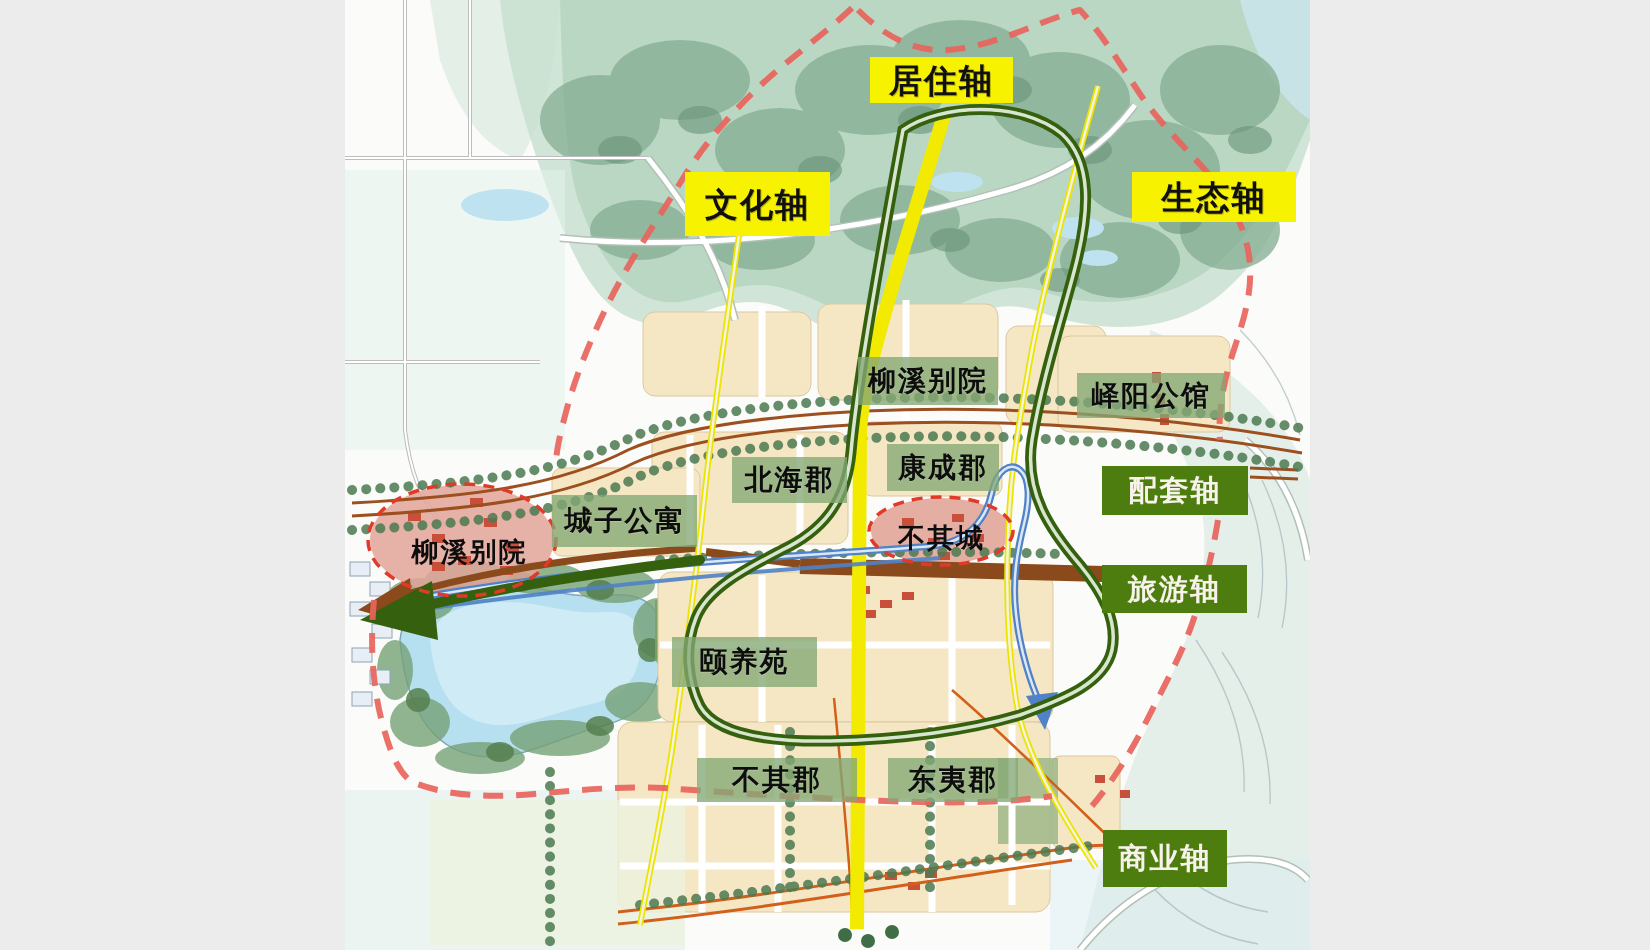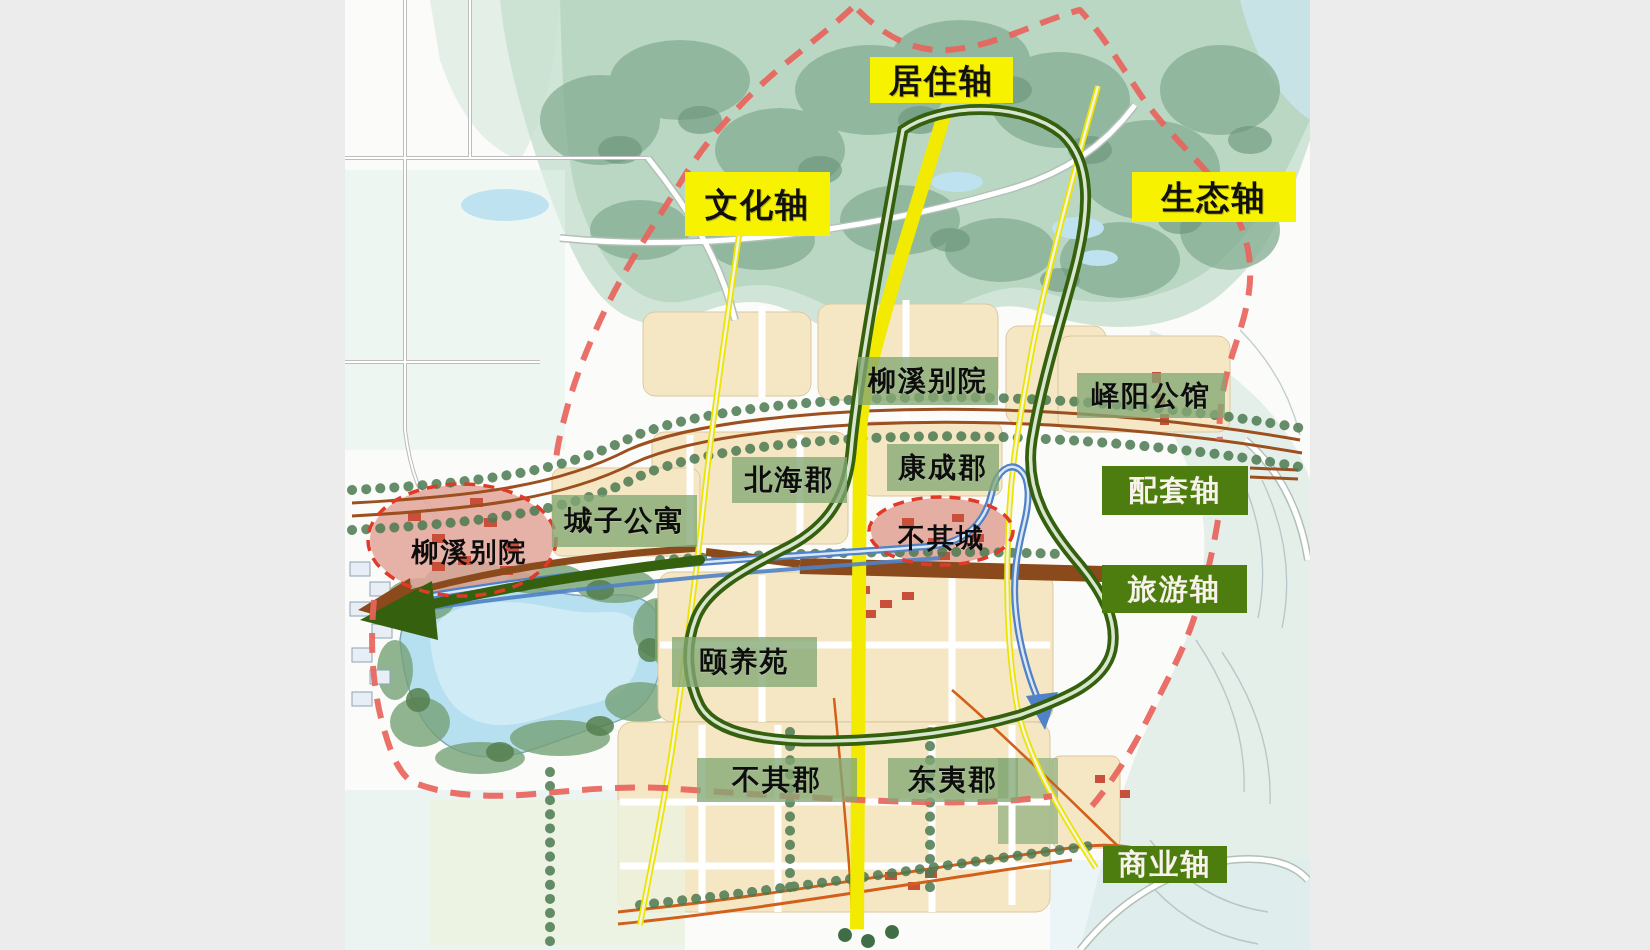--- a/index.html
+++ b/index.html
@@ -281,21 +281,21 @@
           <circle cx="892" cy="932" r="7"></circle>
       </g>
     </svg>
 
     <div id="labels">
         <div class="lab yellow" style="left: 525px; top: 57px; width: 143px; height: 46px;">居住轴</div>
         <div class="lab yellow" style="left: 340px; top: 172px; width: 145px; height: 64px;">文化轴</div>
         <div class="lab yellow" style="left: 787px; top: 172px; width: 164px; height: 50px;">生态轴</div>
         <div class="lab brown" style="left: 757px; top: 466px; width: 146px; height: 49px;">配套轴</div>
         <div class="lab brown" style="left: 757px; top: 565px; width: 145px; height: 48px;">旅游轴</div>
-        <div class="lab brown" style="left: 758px; top: 830px; width: 124px; height: 37px; margin-top: 16px;">商业轴</div>
+        <div class="lab brown" style="left: 758px; top: 830px; width: 124px; height: 57px;">商业轴</div>
         <div class="lab district" style="left: 513px; top: 357px; width: 140px; height: 48px;">柳溪别院</div>
         <div class="lab district" style="left: 732px; top: 373px; width: 148px; height: 45px;">峄阳公馆</div>
         <div class="lab district" style="left: 387px; top: 457px; width: 115px; height: 46px;">北海郡</div>
         <div class="lab district" style="left: 542px; top: 444px; width: 112px; height: 47px;">康成郡</div>
         <div class="lab district" style="left: 207px; top: 495px; width: 145px; height: 52px;">城子公寓</div>
         <div class="lab district" style="left: 327px; top: 637px; width: 145px; height: 50px;">颐养苑</div>
         <div class="lab district" style="left: 352px; top: 758px; width: 160px; height: 44px;">不其郡</div>
         <div class="lab district" style="left: 543px; top: 758px; width: 130px; height: 44px;">东夷郡</div>
         <div class="lab landmark" style="left: 67px; top: 536px; width: 115px; height: 32px;">柳溪别院</div>
         <div class="lab landmark" style="left: 549px; top: 522px; width: 95px; height: 32px;">不其城</div>

